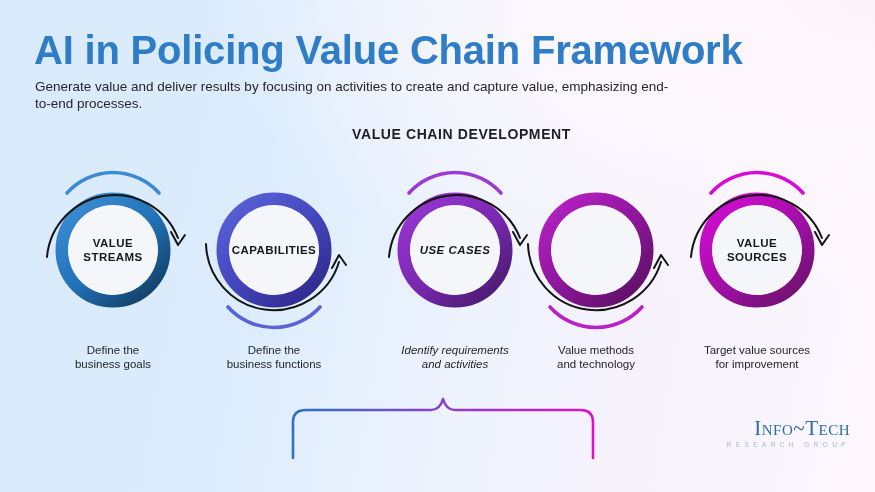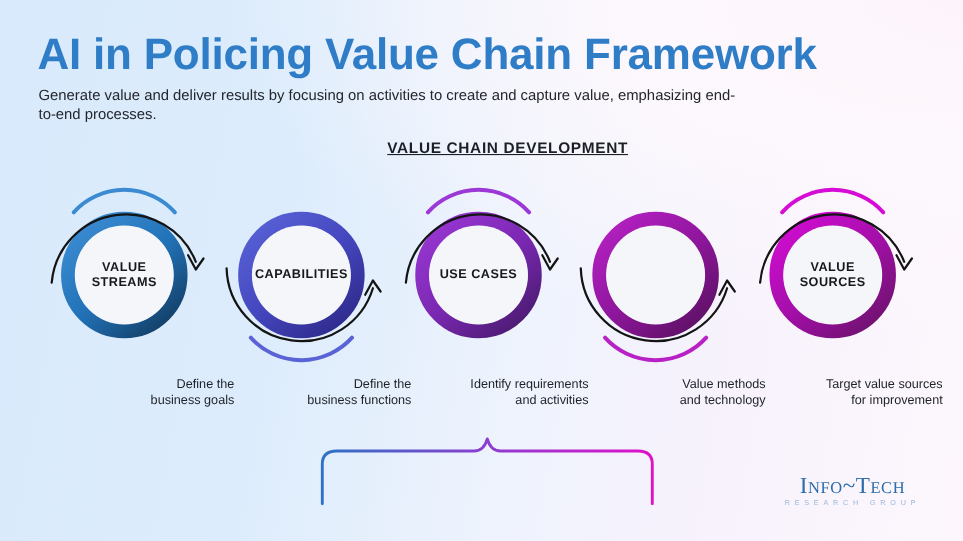--- a/index.html
+++ b/index.html
@@ -22,51 +22,50 @@
   .subtitle{
     position:absolute;left:35px;top:78px;width:640px;
     font-size:13.5px;line-height:17px;color:#24262b;
   }
   .section-label{
     position:absolute;left:0;right:0;top:126px;
     text-align:center;
     font-size:14px;font-weight:bold;color:#1c1f26;
     letter-spacing:0.6px;
     padding-left:48px;
-    text-decoration:underline;
   }
 
   
   .row{position:absolute;left:0;top:160px;width:744px;height:220px;}
   .node{position:absolute;top:0;width:164px;height:200px;}
   .ringwrap{position:absolute;left:0;top:0;width:164px;height:180px;}
   .ringwrap svg{position:absolute;left:0;top:0;overflow:visible;}
   .node-label{
     position:absolute;left:0;top:0;width:164px;height:180px;
     display:flex;align-items:center;justify-content:center;
     text-align:center;
     font-size:11.5px;font-weight:bold;color:#15181d;
     letter-spacing:0.45px;line-height:14px;
     pointer-events:none;
   }
   .caption{
     position:absolute;left:-18px;top:183px;width:200px;
-    text-align:right;font-size:11.5px;line-height:14px;color:#1e2126;
+    text-align:center;font-size:11.5px;line-height:14px;color:#1e2126;
   }
 
   
   .brace{position:absolute;left:288px;top:396px;width:310px;height:66px;}
   .brace svg{display:block;overflow:visible;}
   .footer-text{
     position:absolute;left:288px;top:427px;width:310px;
     text-align:center;font-size:13.5px;font-weight:bold;
     color:#15181d;letter-spacing:0.5px;white-space:nowrap;
   }
 
-  .logo{position:absolute;left:700px;top:430px;width:150px;text-align:center;}
+  .logo{position:absolute;left:700px;top:417px;width:150px;text-align:right;}
   .logo-main{
     font-family:"Liberation Serif", serif;
     font-size:21px;color:#2b6cab;letter-spacing:0.5px;
     font-variant:small-caps;line-height:22px;white-space:nowrap;
   }
   .logo-sub{
     font-family:"Liberation Sans", sans-serif;
     font-size:6.5px;color:#9ab8d8;letter-spacing:4.4px;
     margin-top:2px;white-space:nowrap;
   }
@@ -127,21 +126,21 @@
       </div>
       <div class="node-label">
         <span>CAPABILITIES</span>
       </div>
       <div class="caption">
         <span>Define the</span><br>
         <span>business functions</span>
       </div>
     </div>
 
-    <div class="node" style="left:353px;">
+    <div class="node" style="left:373px;font-style:italic;">
       <div class="ringwrap">
         <svg width="164" height="180" viewBox="0 0 164 180">
           <defs>
             <linearGradient id="g3" x1="0%" y1="0%" x2="85%" y2="100%">
               <stop offset="0%" stop-color="#9b38d6"></stop>
                 <stop offset="55%" stop-color="#7b28b2"></stop>
                 <stop offset="100%" stop-color="#4b1b72"></stop>
             </linearGradient>
           </defs>
           <circle cx="82" cy="90" r="51" fill="none" stroke="url(#g3)" stroke-width="13"></circle>

